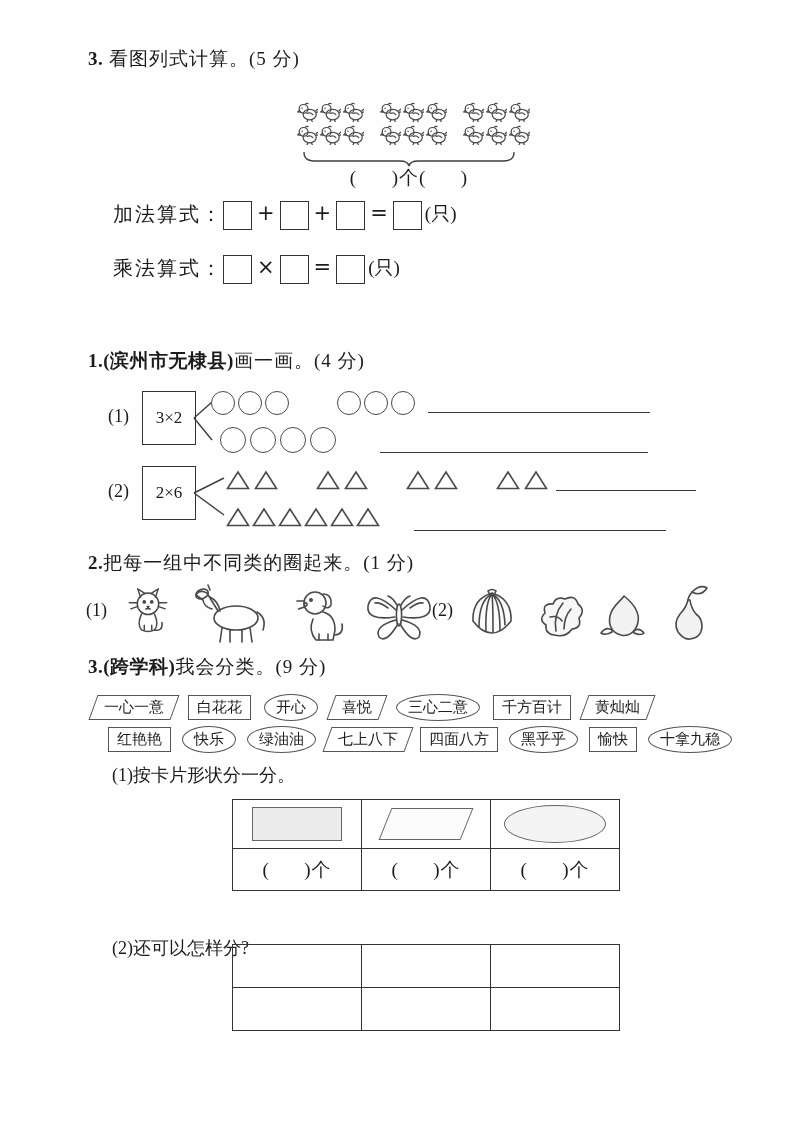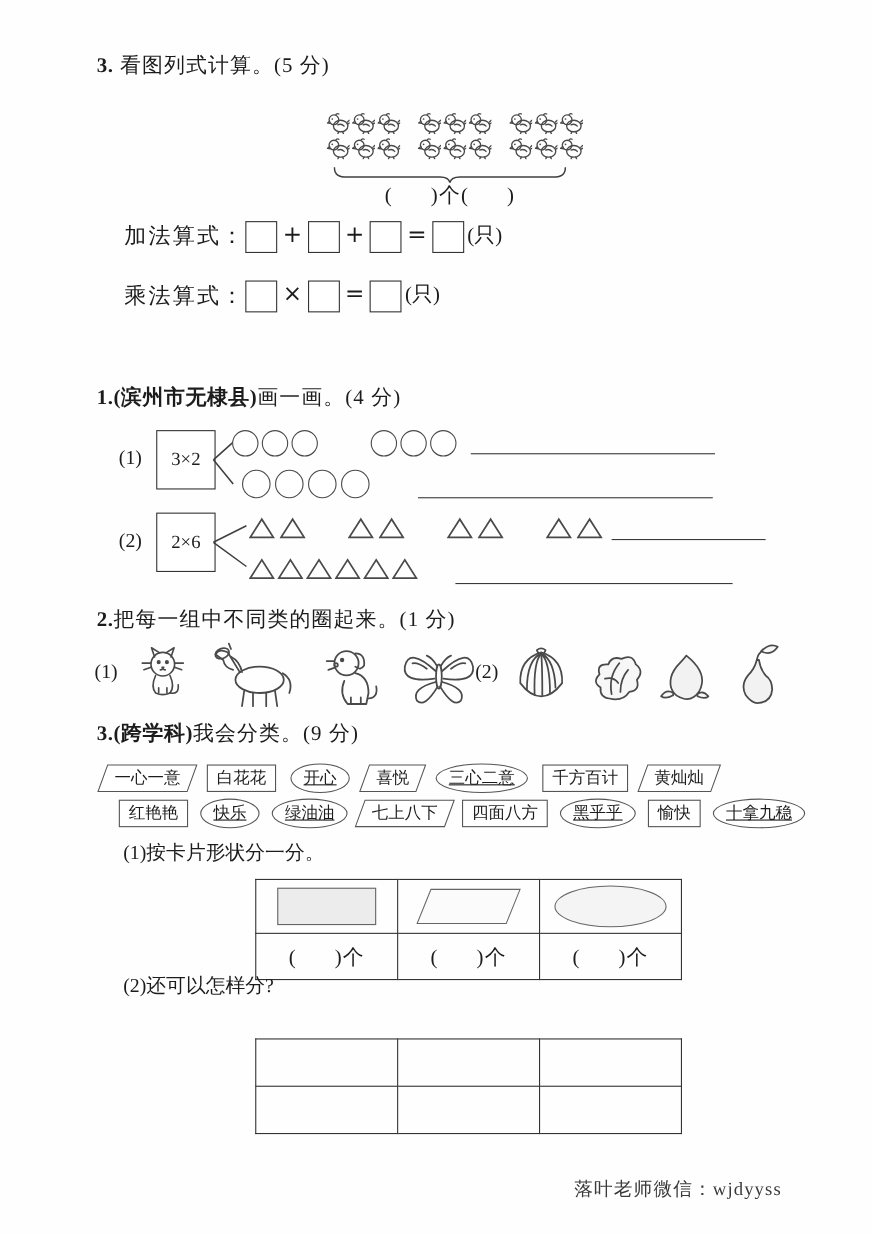--- a/index.html
+++ b/index.html
@@ -47,21 +47,21 @@
 
   
   .pic{stroke:#4a4a4a;fill:none;stroke-width:1.6;stroke-linecap:round;stroke-linejoin:round;}
 
   
   .cards{display:flex;align-items:center;}
   .card{font-size:15px;border:1.3px solid #555;padding:2px 8px;white-space:nowrap;background:#fff;}
   .card.rect{}
   .card.par{transform:skewX(-20deg);padding:2px 10px;}
   .card.par .unskew{display:inline-block;transform:skewX(20deg);}
-  .card.ell{border-radius:50%;padding:3px 11px;text-decoration:underline;}
+  .card.ell{border-radius:50%;padding:3px 11px;}
 
   
   table.sheet{border-collapse:collapse;table-layout:fixed;}
   table.sheet td{border:1.6px solid #333;width:128px;text-align:center;vertical-align:middle;padding:0;}
   .shape-rect{width:88px;height:32px;border:1.5px solid #666;background:#ececec;margin:6px auto;}
   .shape-par{width:80px;height:30px;border:1.5px solid #666;background:#fbfbfb;transform:skewX(-22deg);margin:7px auto;}
   .shape-ell{width:100px;height:36px;border:1.5px solid #666;border-radius:50%;background:#f4f4f4;margin:5px auto;}
   .tcount{font-size:19px;letter-spacing:1px;}
 
   .footer{font-size:17px;color:#3a3a3a;letter-spacing:1px;}
@@ -373,32 +373,31 @@
           </td>
     </tr>
     <tr>
       <td style="height:41px" class="tcount">(&nbsp;&nbsp;&nbsp;&nbsp;&nbsp;&nbsp;)个</td>
       <td class="tcount">(&nbsp;&nbsp;&nbsp;&nbsp;&nbsp;&nbsp;)个</td>
       <td class="tcount">(&nbsp;&nbsp;&nbsp;&nbsp;&nbsp;&nbsp;)个</td>
     </tr>
   </tbody>
     </table>
 
-  <div class="abs" style="left:112px;top:884px;font-size:18px">(2)还可以怎样分?</div>
+  <div class="abs" style="left:112px;top:936px;font-size:18px">(2)还可以怎样分?</div>
 
   <table class="sheet abs" style="left:232px;top:944px">
     <tbody>
         <tr>
       <td style="height:42px"></td>
       <td></td>
       <td></td>
     </tr>
     <tr>
       <td style="height:42px"></td>
       <td></td>
       <td></td>
     </tr>
   </tbody>
     </table>
 
-  <div class="abs footer" style="left:522px;top:1069px">落叶老师微信：wjdyyss</div>
 
 </div>
 
 </body></html>

